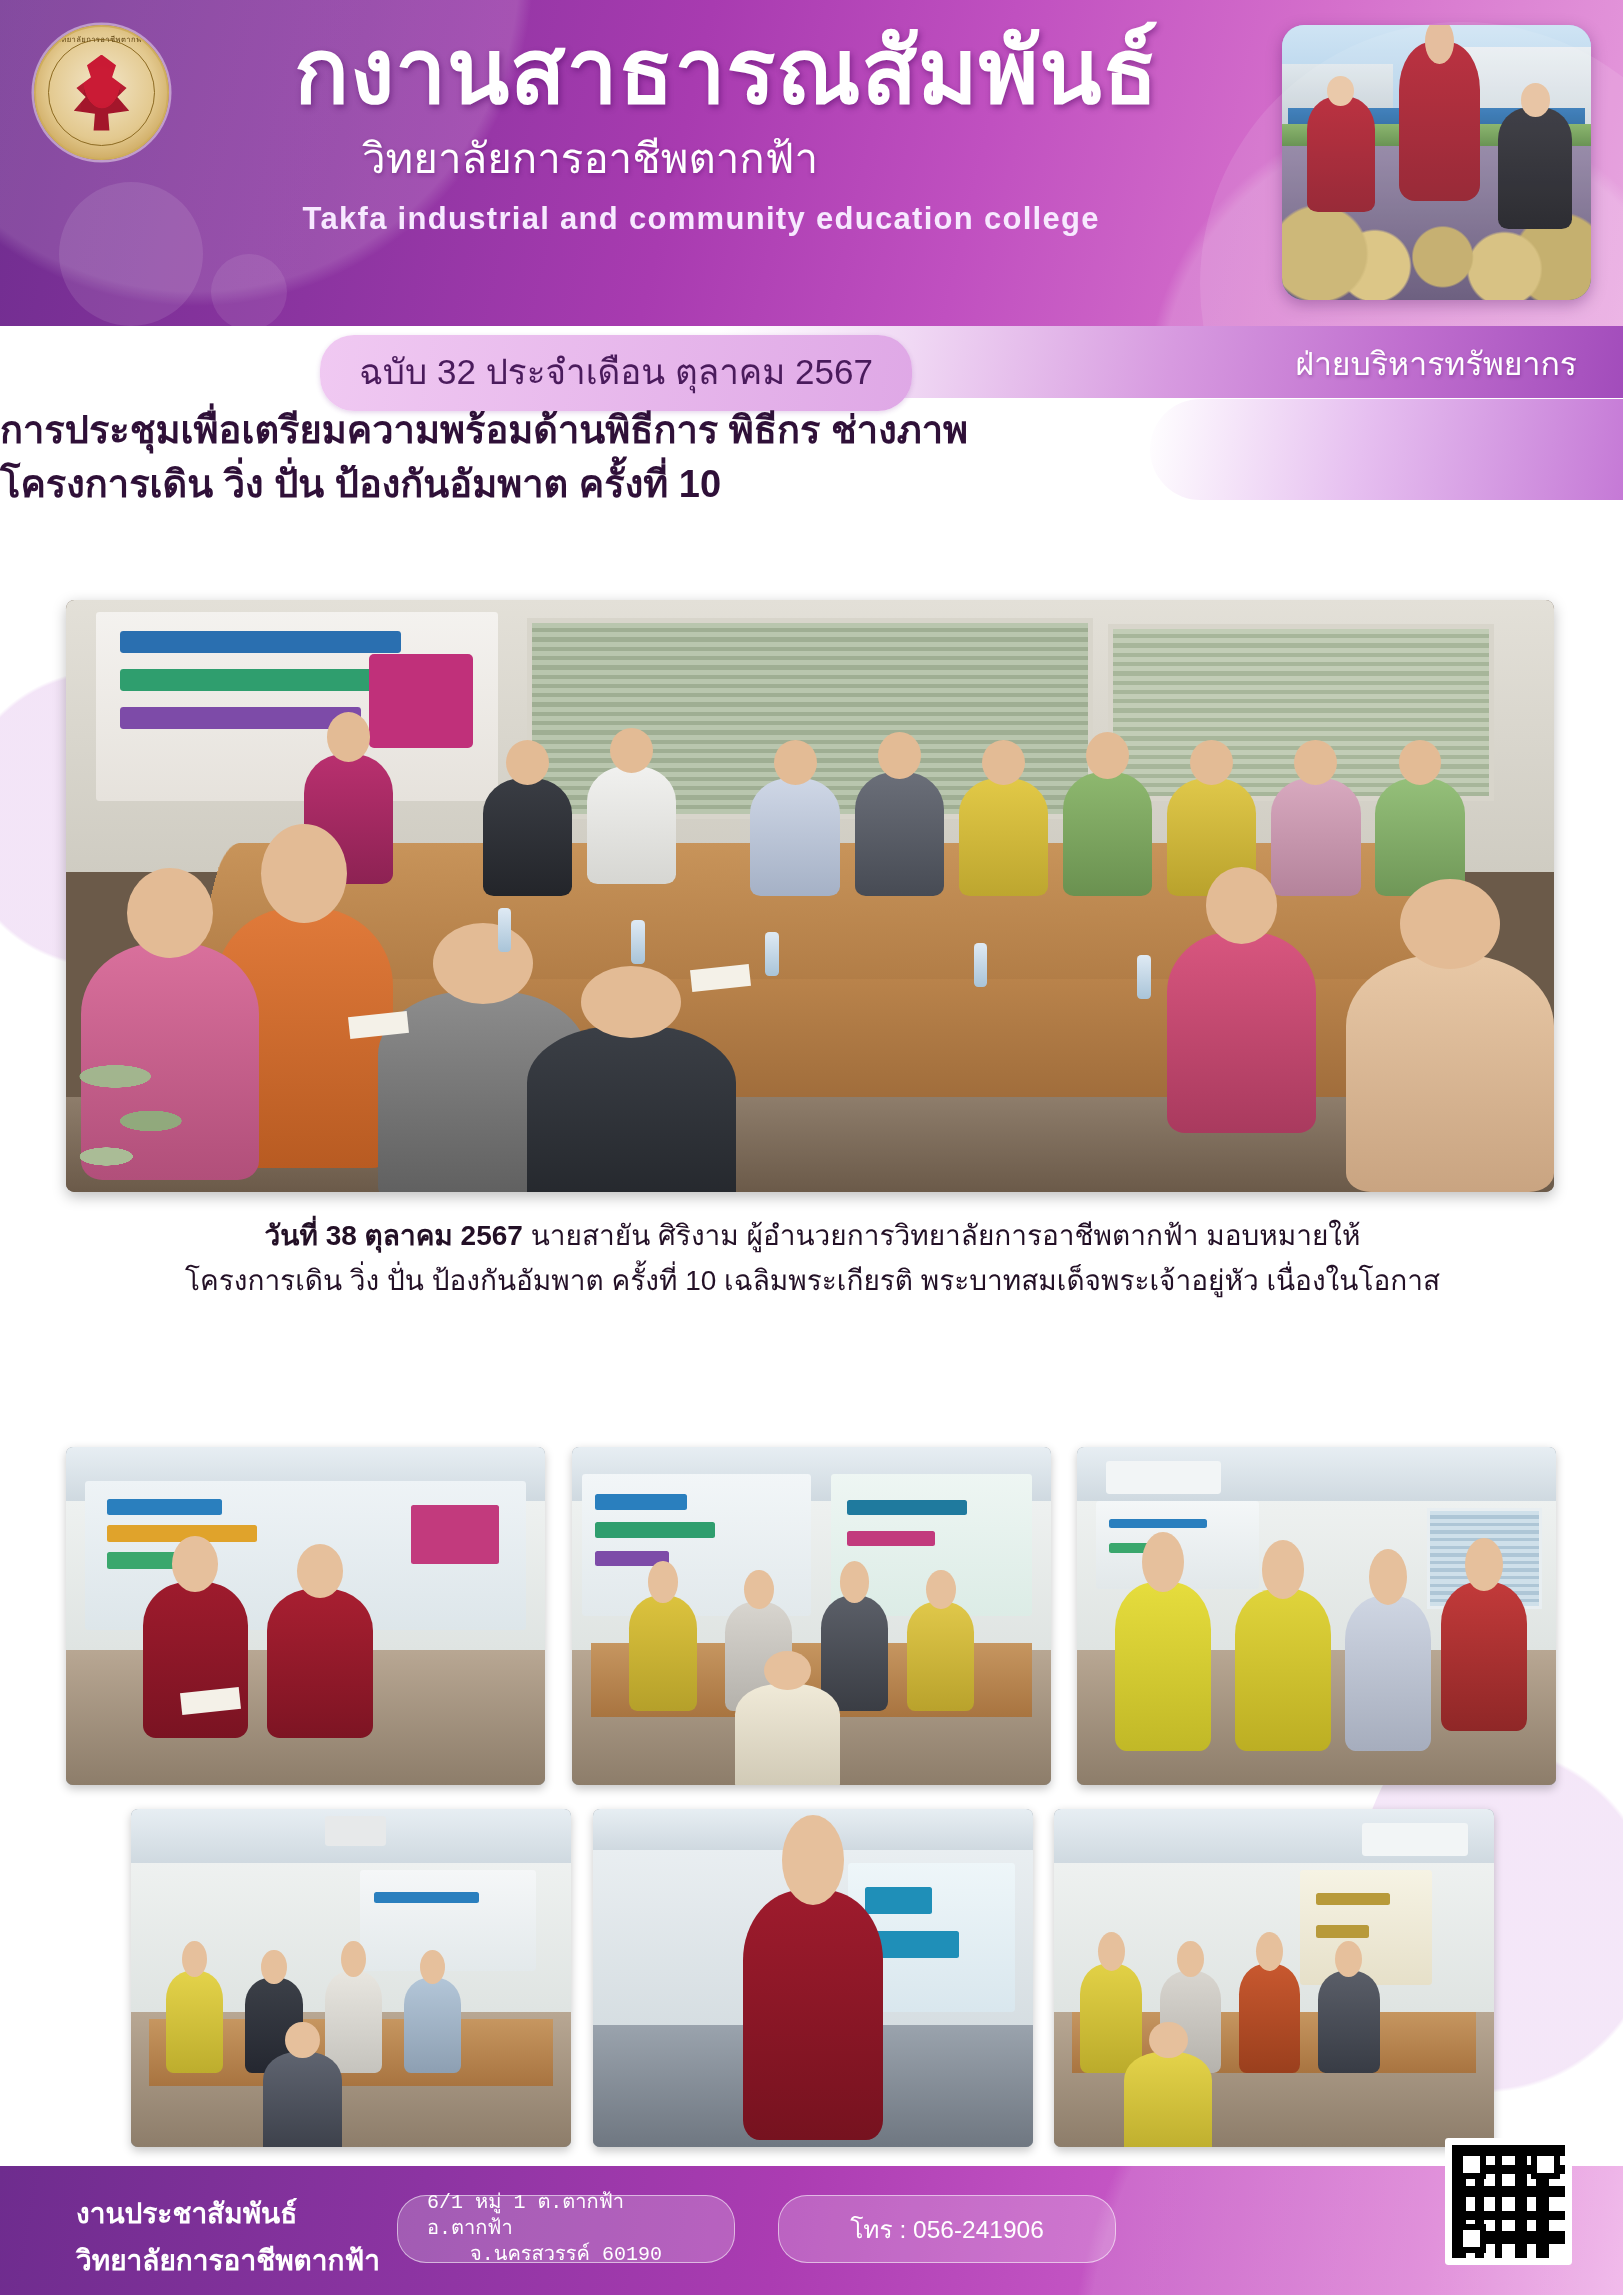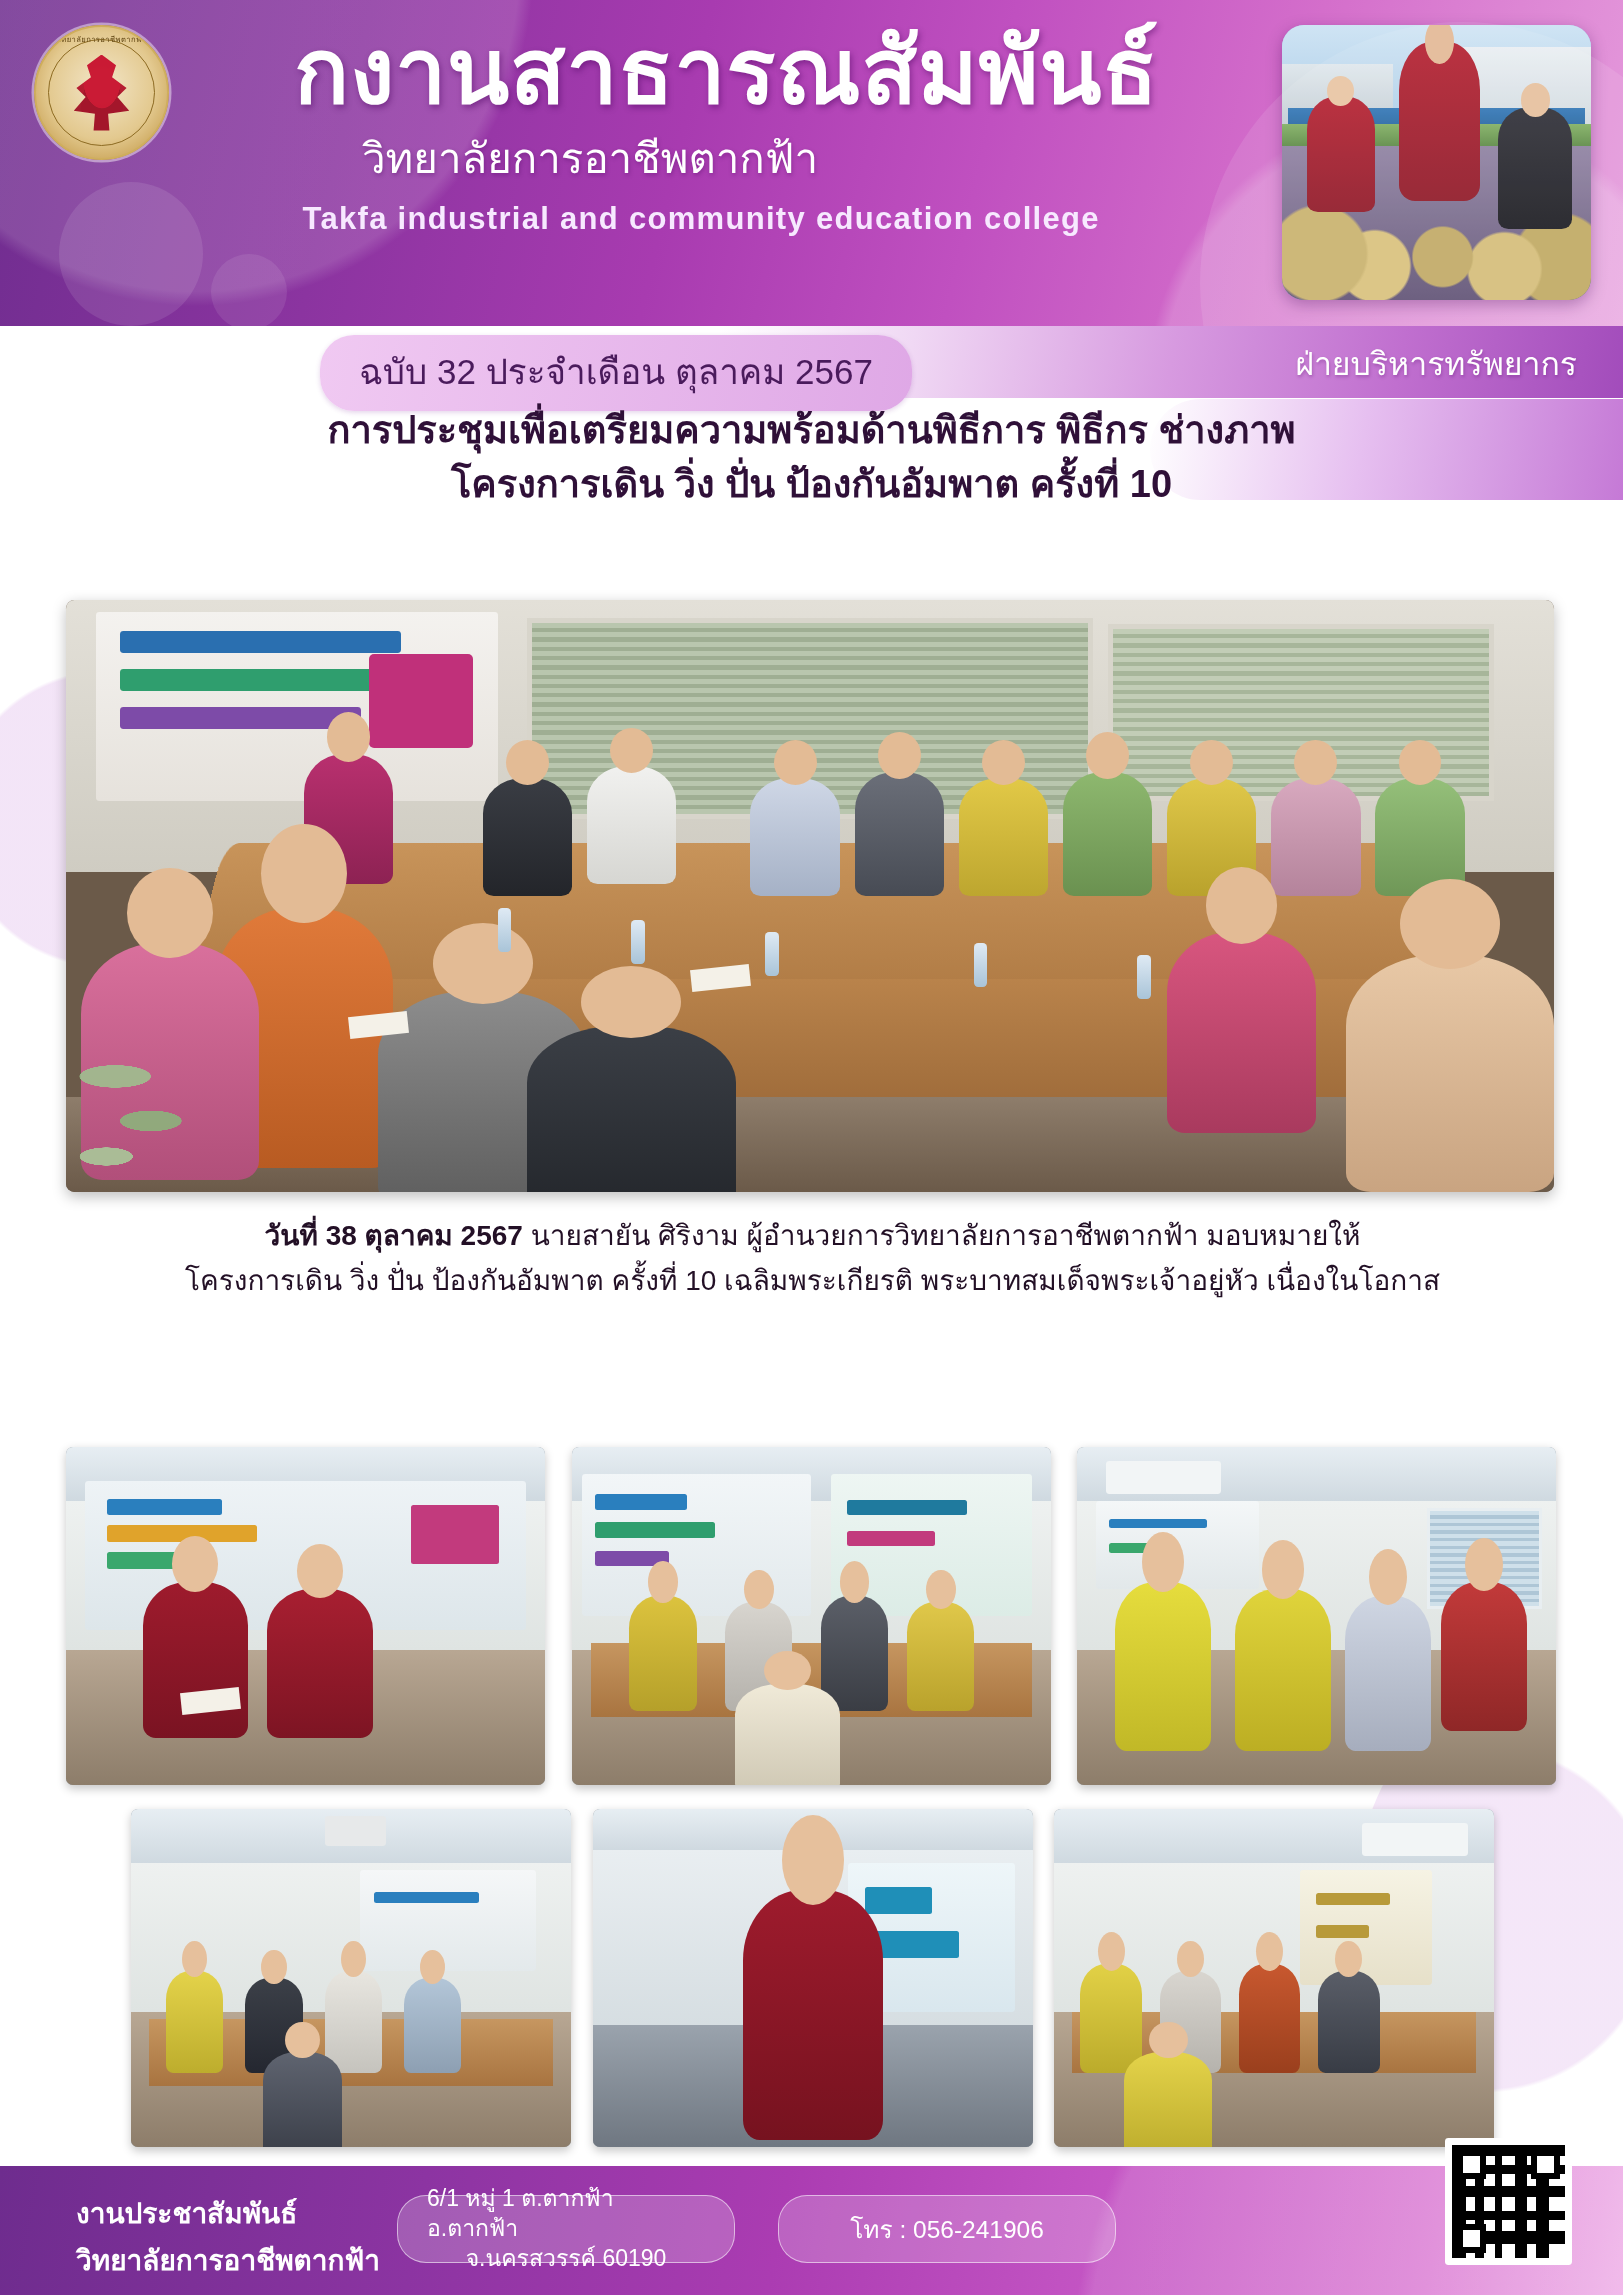--- a/index.html
+++ b/index.html
@@ -184,21 +184,20 @@
   }
   .dept-label {
     position:absolute; right: 46px; top: 12px;
     color:#ffffff; font-size: 32px; white-space:nowrap;
     text-shadow: 0.8px 1.7px 3.4px rgba(80,0,100,.3);
   }
 
   
   .title-wrap {
     position:absolute; left:0; top:404px; width:1623px; height:135px;
-    text-align:center;
   }
   .title-wrap .deco {
     position:absolute; right:0; top:-5px; width:473px; height:101px;
     background: linear-gradient(100deg, rgba(230,190,240,0) 0%, #e6bff0 45%, #c579d6 100%);
     border-radius: 59px 0 0 59px;
     z-index:0;
   }
   .title-lines { position:relative; z-index:1; }
   .title-lines div {
     font-size: 38px; font-weight: bold; color: #2f1038; line-height: 1.42;
@@ -312,21 +311,21 @@
   .footer-pill {
     position:absolute; top: 29px;
     border-radius: 29px;
     background: rgba(255,255,255,0.20);
     border: 1.7px solid rgba(255,255,255,0.55);
     color:#ffffff;
     display:flex; flex-direction:column; align-items:center; justify-content:center;
     padding: 8.5px 29px;
   }
   .footer-addr { left: 397px; width: 338px; height: 68px; }
-  .footer-addr span { font-size: 23px; line-height:1.3; }
+  .footer-addr span { font-size: 20px; line-height:1.3;font-family:Liberation Mono, monospace; }
   .footer-phone { left: 778px; width: 338px; height: 68px; }
   .footer-phone span { font-size: 24.5px; }
   .qr {
     position:absolute; right: 51px; bottom: 30px;
     width: 127px; height: 127px; background:#ffffff; padding: 6.8px;
     border-radius: 3.4px;
   }
   .qr-inner{
     width:100%; height:100%;
     background-image:

